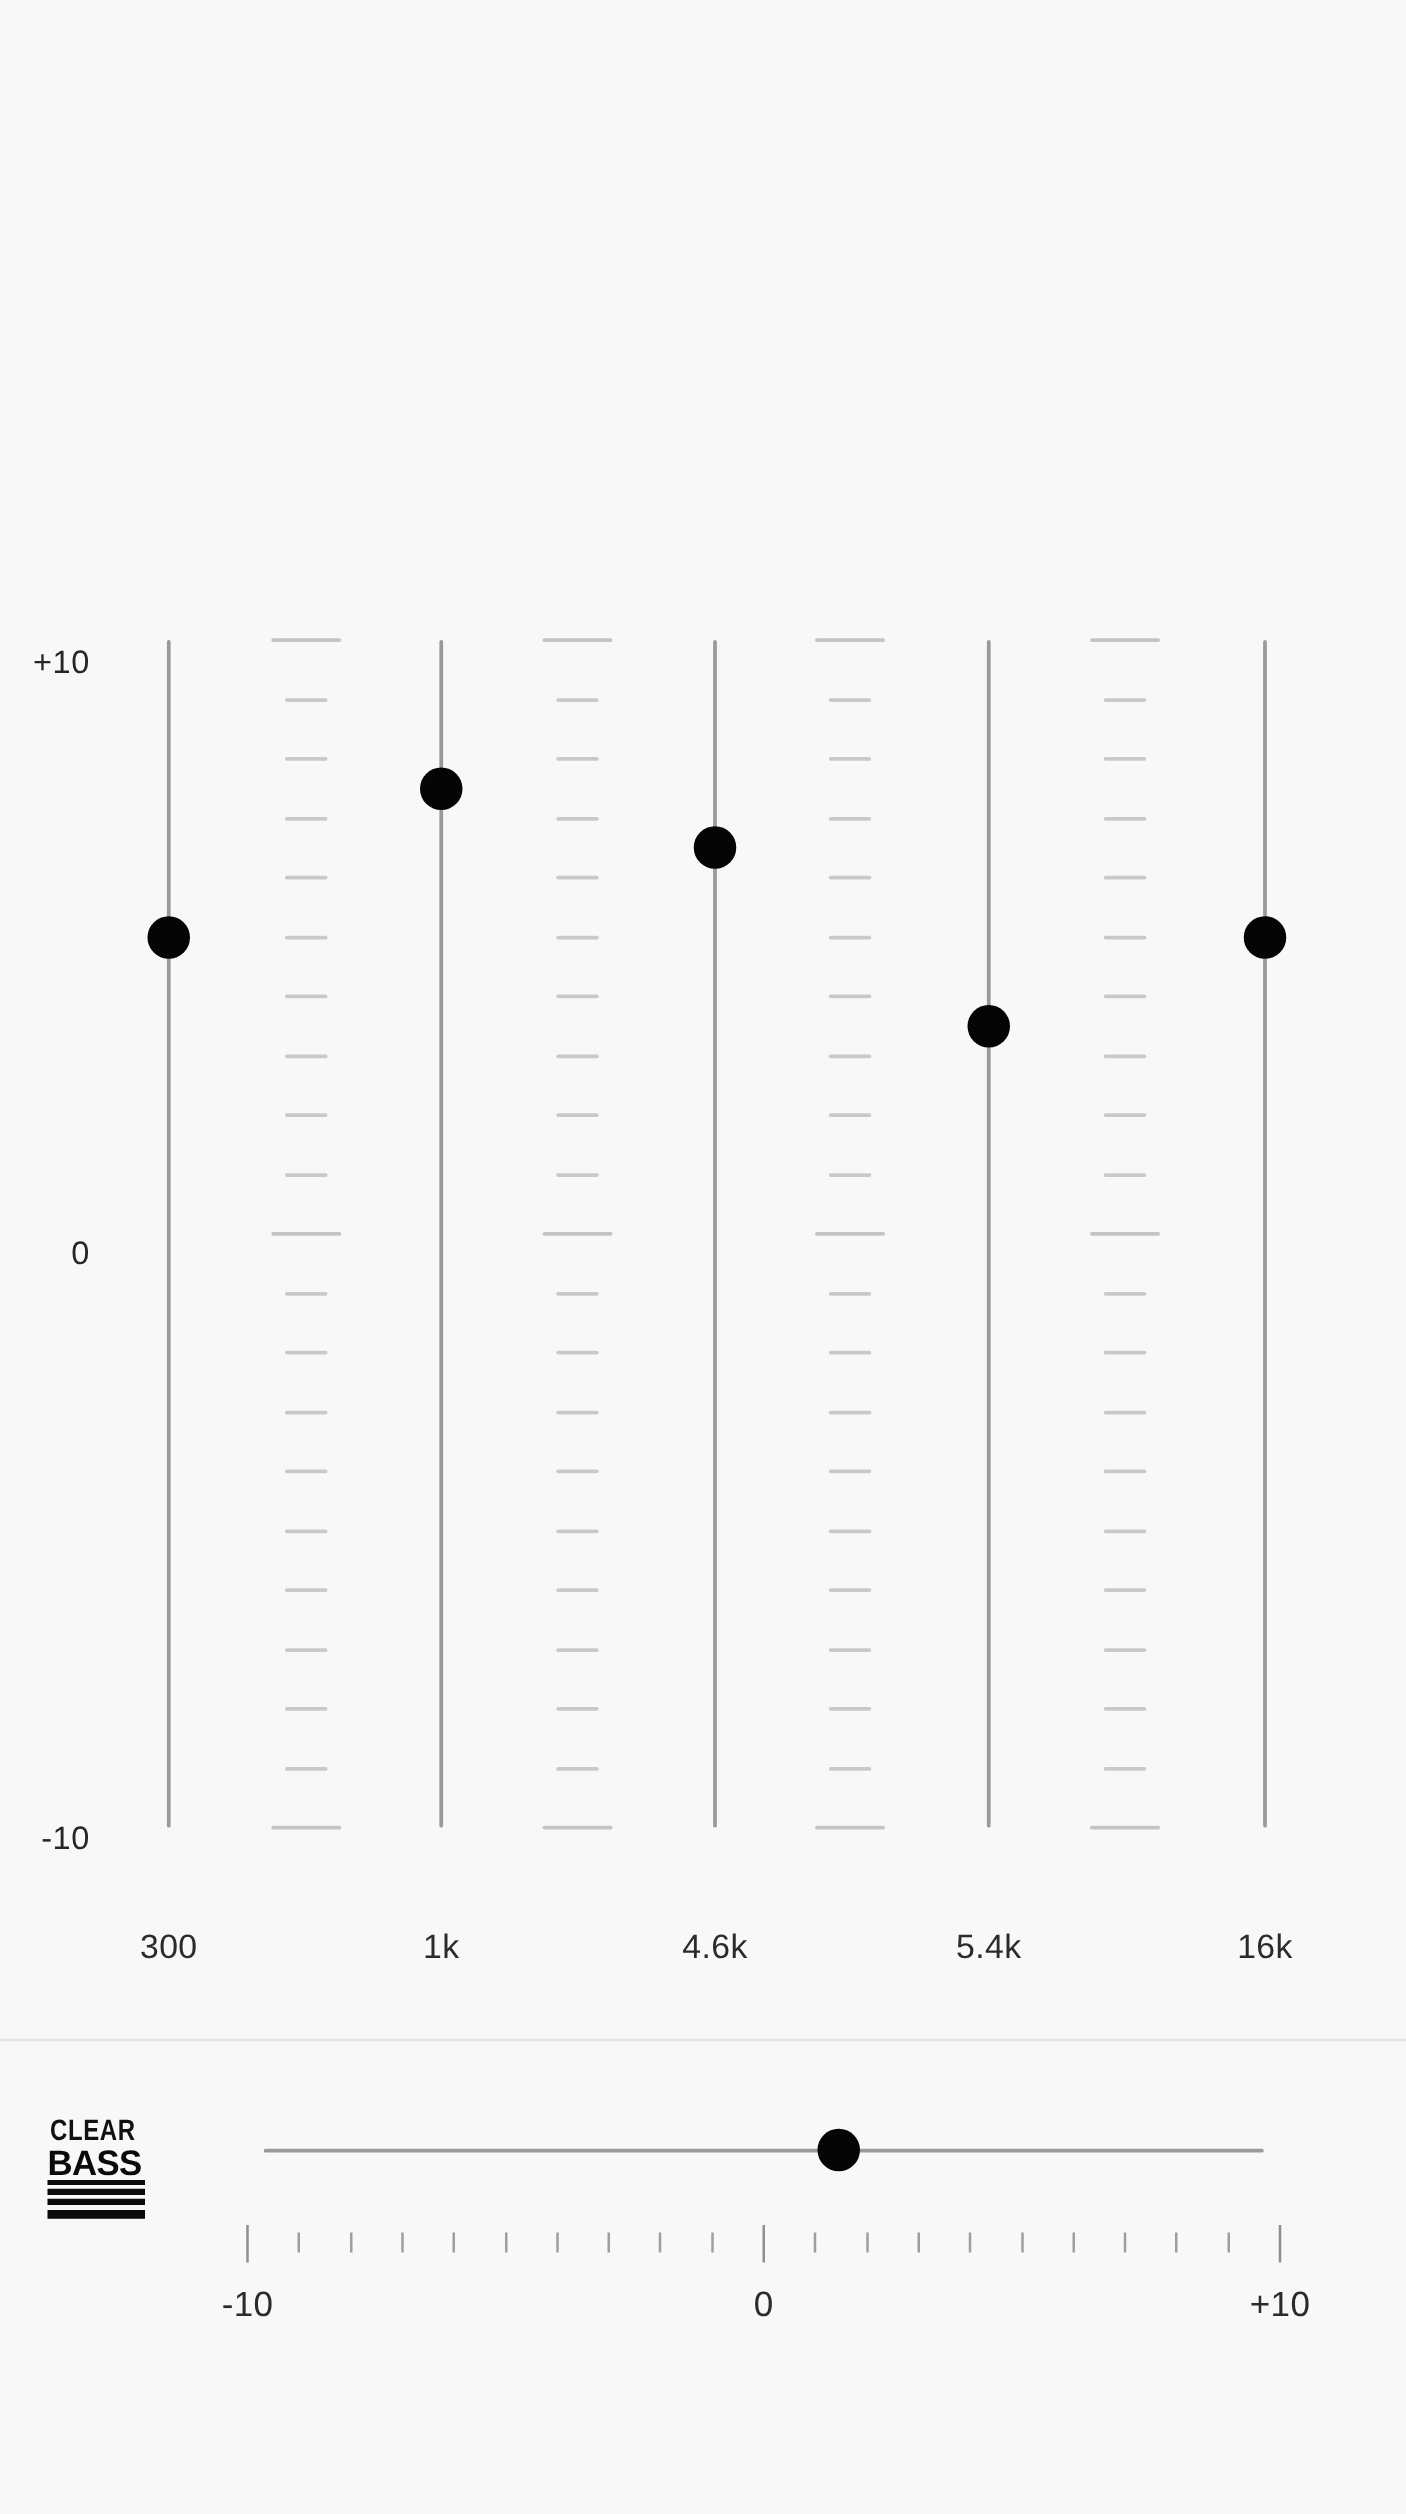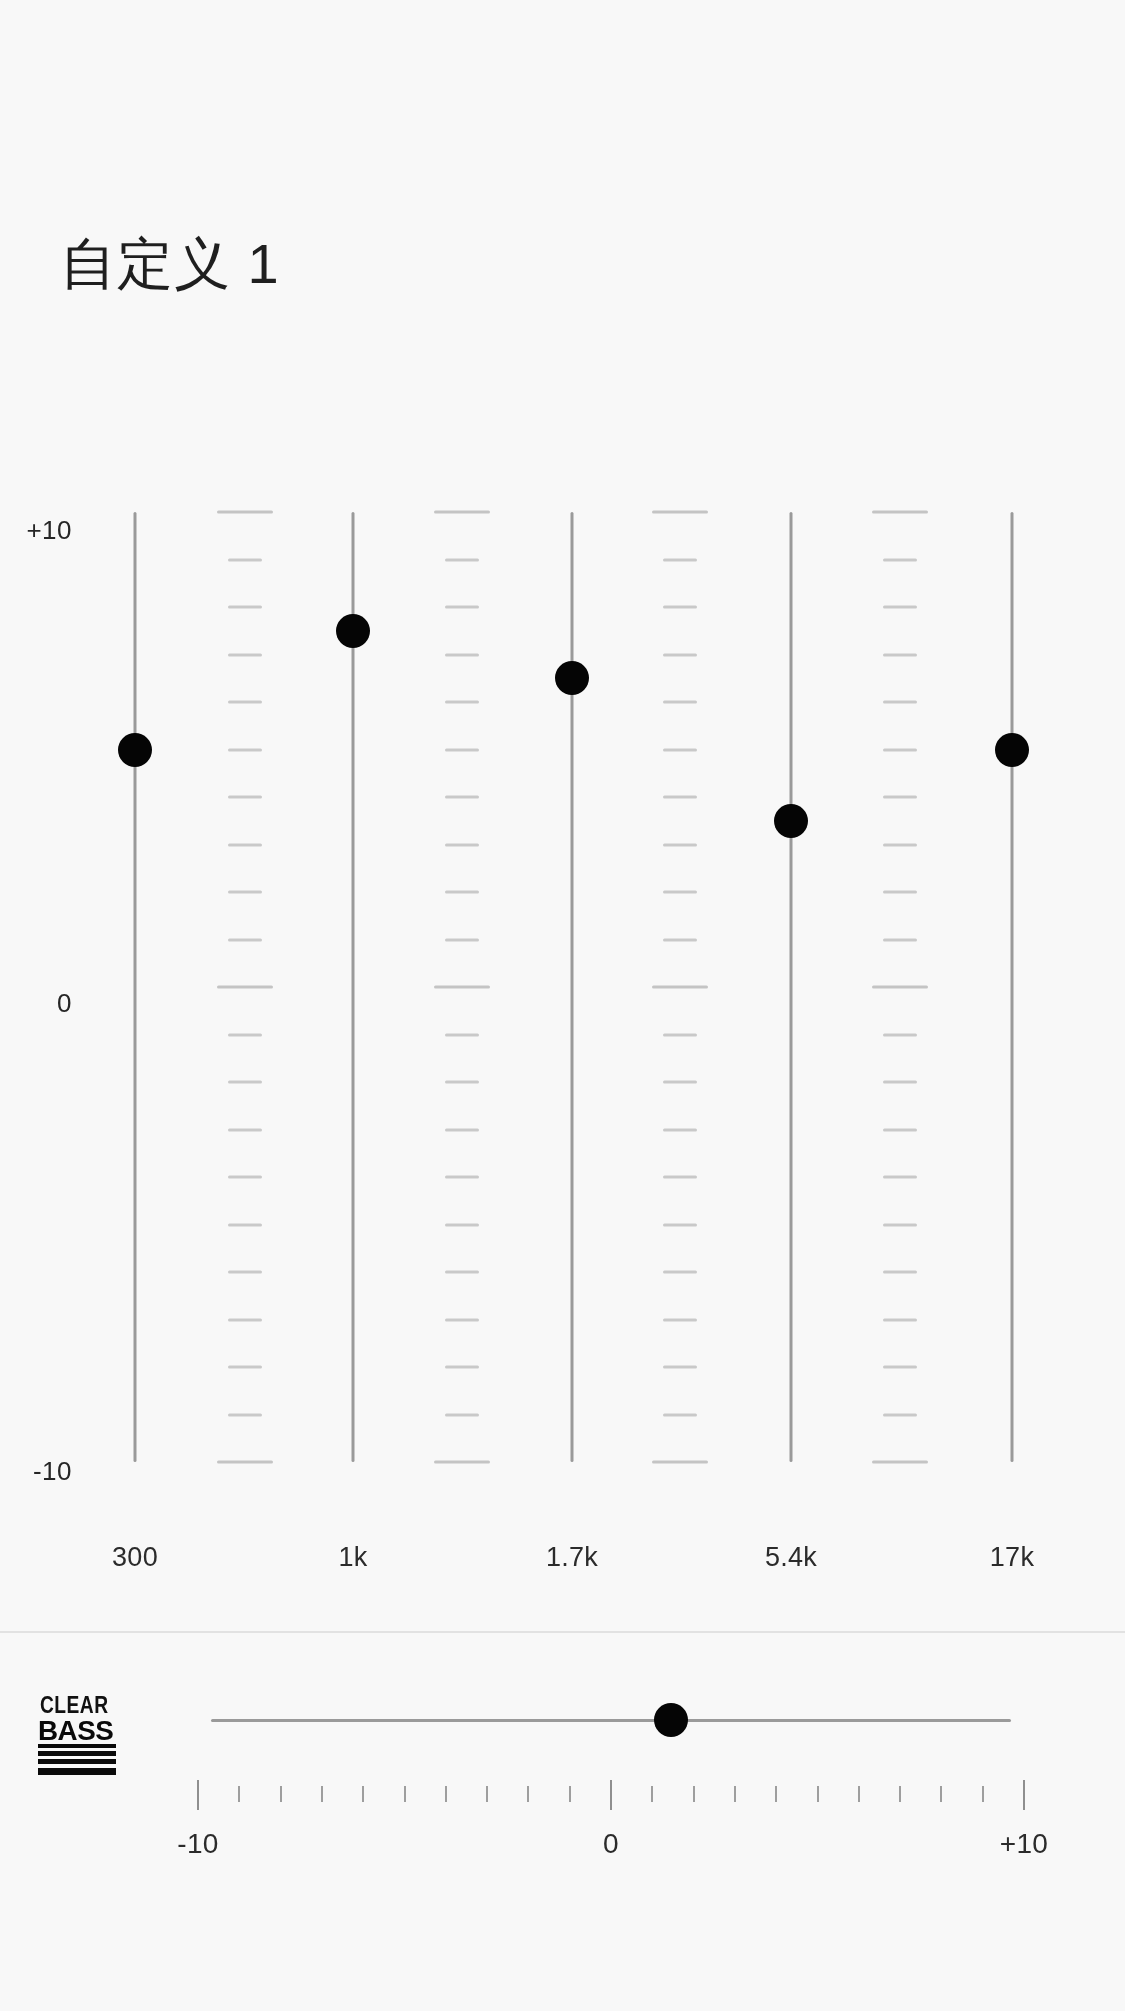--- a/index.html
+++ b/index.html
@@ -220,21 +220,20 @@
     top: 1828px;
     white-space: nowrap;
     letter-spacing: 0.3px;
   }
 </style>
 </head>
 <body>
 
 <div id="app">
 
-  <div class="page-title">自定义 1</div>
 
   <div class="eq-board">
     <div id="gain-labels">
         <div class="gain-label" style="top: 530px;">+10</div>
         <div class="gain-label" style="top: 1003px;">0</div>
         <div class="gain-label" style="top: 1471px;">-10</div>
       </div>
     <div id="tick-columns">
         <div class="tick-col" style="left: 245px; top: 502px; width: 90px; height: 970px;">
           <div class="tick major" style="top: 10px; width: 56px;"></div>
@@ -342,23 +341,23 @@
         <div class="eq-slider-hit" style="left: 791px; top: 488px; height: 998px;"></div>
         <div class="eq-track" style="left: 791px; top: 512px; height: 950px;"></div>
         <div class="eq-thumb" style="left: 791px; top: 820.75px;"></div>
         <div class="eq-slider-hit" style="left: 1012px; top: 488px; height: 998px;"></div>
         <div class="eq-track" style="left: 1012px; top: 512px; height: 950px;"></div>
         <div class="eq-thumb" style="left: 1012px; top: 749.5px;"></div>
       </div>
     <div id="freq-labels">
         <div class="freq-label" style="left: 135px; top: 1542px;">300</div>
         <div class="freq-label" style="left: 353px; top: 1542px;">1k</div>
-        <div class="freq-label" style="left: 572px; top: 1542px;">1.7k</div>
+        <div class="freq-label" style="left: 572px; top: 1542px;">4.6k</div>
         <div class="freq-label" style="left: 791px; top: 1542px;">5.4k</div>
-        <div class="freq-label" style="left: 1012px; top: 1542px;">17k</div>
+        <div class="freq-label" style="left: 1012px; top: 1542px;">16k</div>
       </div>
   </div>
 
   <div class="divider" style="top:1631px;"></div>
 
   <div>
 
     <div class="cb-logo">
       <div class="cb-clear">CLEAR</div>
       <div class="cb-bass">BASS</div>

